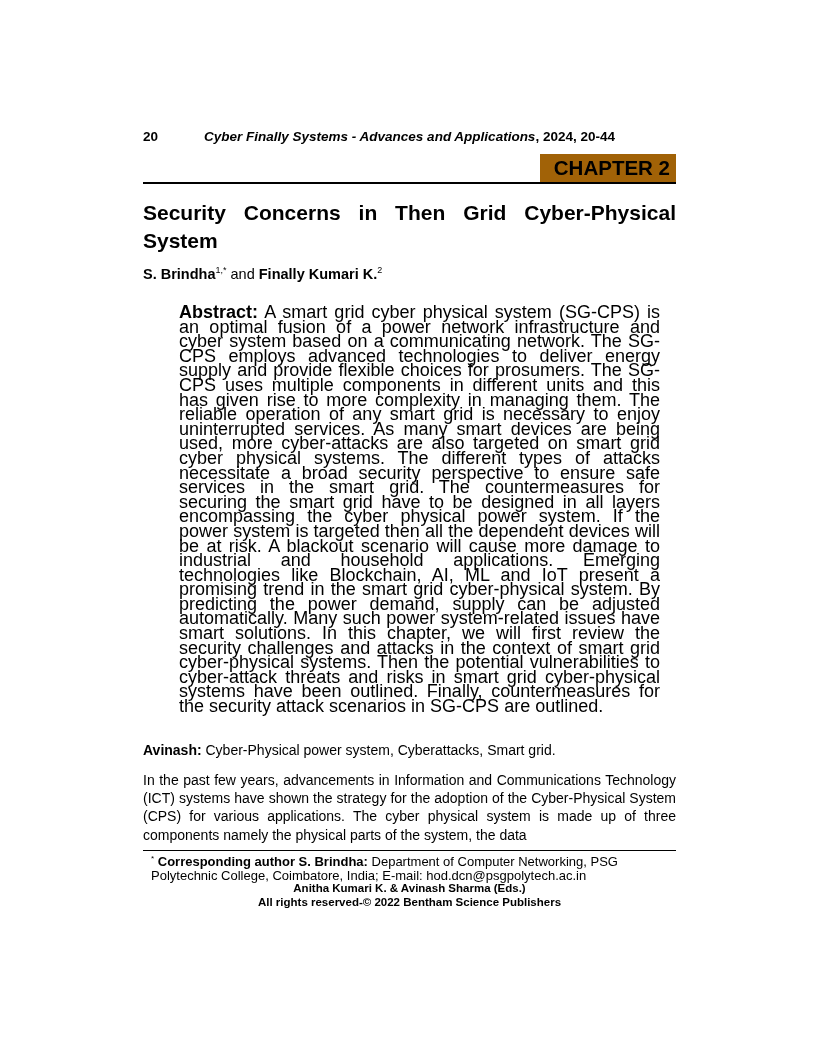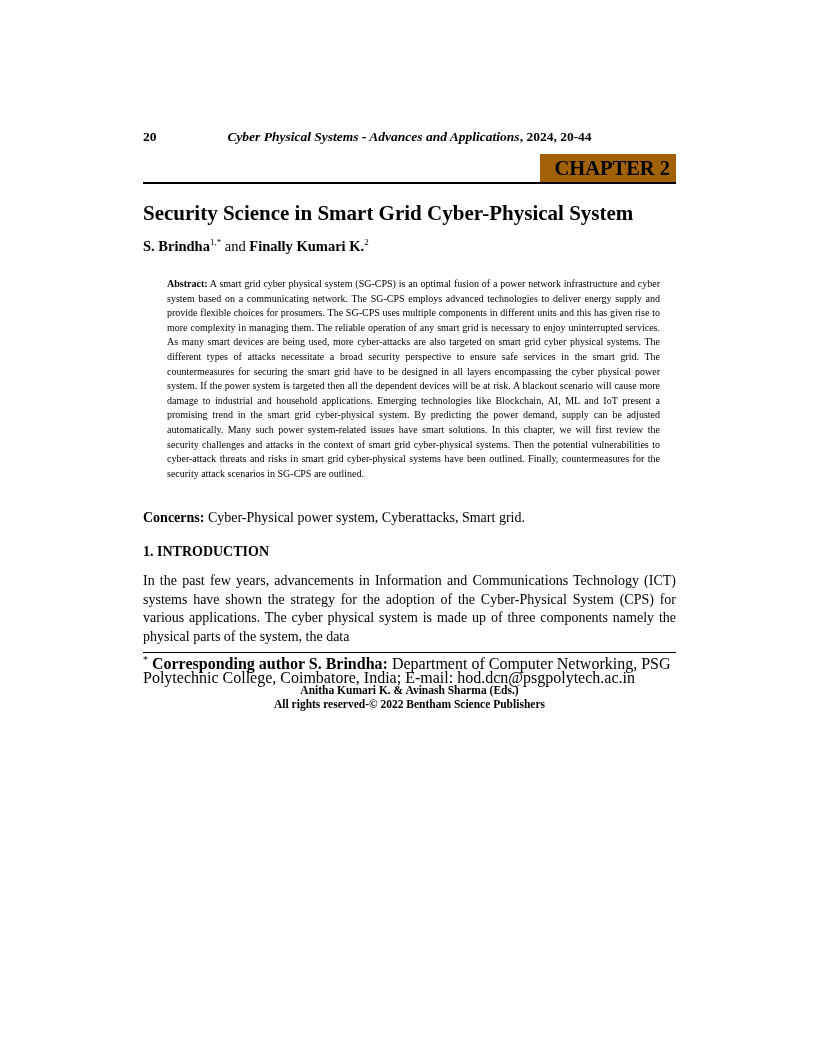--- a/index.html
+++ b/index.html
@@ -3,21 +3,21 @@
 <meta charset="utf-8">
 <style>
   * { margin: 0; padding: 0; box-sizing: border-box; }
   html, body { background: #ffffff; }
   .page {
     width: 752px; height: 1056px;
     background: #ffffff;
     color: #000000;
     position: relative;
     overflow: hidden;
-    font-family: Liberation Serif, serif;
+    font-family: Liberation Sans, sans-serif;
   }
   .content {
     position: absolute;
     left: 143px; top: 0;
     width: 533px;
     padding-top: 129px;
   }
   .running-header {
     position: relative;
     font-size: 13.5px;
@@ -62,23 +62,23 @@
     font-size: 13px;
   }
   .affiliation { line-height: 20px; }
   sup {
     font-size: 62%;
     vertical-align: super;
     line-height: 0;
   }
   .abstract {
     margin-top: 22px;
-    margin-left: 24px;
+    margin-left: 36px;
     margin-right: 16px;
-    font-size: 10px;
+    font-size: 18px;
     line-height: 14.6px;
     text-align: justify;
   }
   .keywords {
     margin-top: 28px;
     font-size: 14px;
     line-height: 17px;
   }
   .section-heading {
     margin-top: 17px;
@@ -91,62 +91,62 @@
     font-size: 14px;
     line-height: 18.4px;
     text-align: justify;
   }
   .footnote-rule {
     margin-top: 6px;
     border-top: 1.5px solid #000000;
   }
   .footnote {
     margin-top: 4px;
-    font-size: 16px;
+    font-size: 13px;
     line-height: 13.6px;
     text-align: left;
+    margin-left: 8px;
   }
   .footer-credits {
     text-align: center;
     font-weight: bold;
     font-size: 11.5px;
     line-height: 13.8px;
   }
   b { font-weight: bold; text-align: right; }
 </style>
 </head>
 <body>
 
 <div class="page">
   <div class="content">
 
     <div class="running-header">
-      <span class="page-num">20</span><span class="rh-italic">Cyber Physical Systems - Advances and Applications</span><span>, 2024, 20-44</span>
+      <span class="page-num">20</span><span class="rh-italic">Cyber Finally Systems - Advances and Applications</span><span>, 2024, 20-44</span>
     </div>
 
     <div class="chapter-row">
       <span class="chapter-badge">CHAPTER 2</span>
     </div>
 
-    <h1 class="title">Security Science in Smart Grid Cyber-Physical System</h1>
+    <h1 class="title">Security Concerns in Then Grid Cyber-Physical System</h1>
 
     <div class="authors">
       <b>S. Brindha</b><sup>1,*</sup><span> and </span><b>Finally Kumari K.</b><sup>2</sup>
     </div>
 
 
     <p class="abstract">
       <b>Abstract:</b><span> A smart grid cyber physical system (SG-CPS) is an optimal fusion of a power network infrastructure and cyber system based on a communicating network. The SG-CPS employs advanced technologies to deliver energy supply and provide flexible choices for prosumers. The SG-CPS uses multiple components in different units and this has given rise to more complexity in managing them. The reliable operation of any smart grid is necessary to enjoy uninterrupted services. As many smart devices are being used, more cyber-attacks are also targeted on smart grid cyber physical systems. The different types of attacks necessitate a broad security perspective to ensure safe services in the smart grid. The countermeasures for securing the smart grid have to be designed in all layers encompassing the cyber physical power system. If the power system is targeted then all the dependent devices will be at risk. A blackout scenario will cause more damage to industrial and household applications. Emerging technologies like Blockchain, AI, ML and IoT present a promising trend in the smart grid cyber-physical system. By predicting the power demand, supply can be adjusted automatically. Many such power system-related issues have smart solutions. In this chapter, we will first review the security challenges and attacks in the context of smart grid cyber-physical systems. Then the potential vulnerabilities to cyber-attack threats and risks in smart grid cyber-physical systems have been outlined. Finally, countermeasures for the security attack scenarios in SG-CPS are outlined.</span>
     </p>
 
     <p class="keywords">
-      <b>Concerns:</b><span> Cyber-Physical power system, Cyberattacks, Smart grid.</span>
+      <b>Avinash:</b><span> Cyber-Physical power system, Cyberattacks, Smart grid.</span>
     </p>
 
-    <h2 class="section-heading">1. INTRODUCTION</h2>
 
     <p class="body-para">In the past few years, advancements in Information and Communications Technology (ICT) systems have shown the strategy for the adoption of the Cyber-Physical System (CPS) for various applications. The cyber physical system is made up of three components namely the physical parts of the system, the data</p>
 
     <div class="footnote-rule"></div>
 
     <p class="footnote">
       <sup>*</sup><b> Corresponding author S. Brindha:</b><span> Department of Computer Networking, PSG Polytechnic College, Coimbatore, India; E-mail: hod.dcn@psgpolytech.ac.in</span>
     </p>
 
     <div class="footer-credits">

